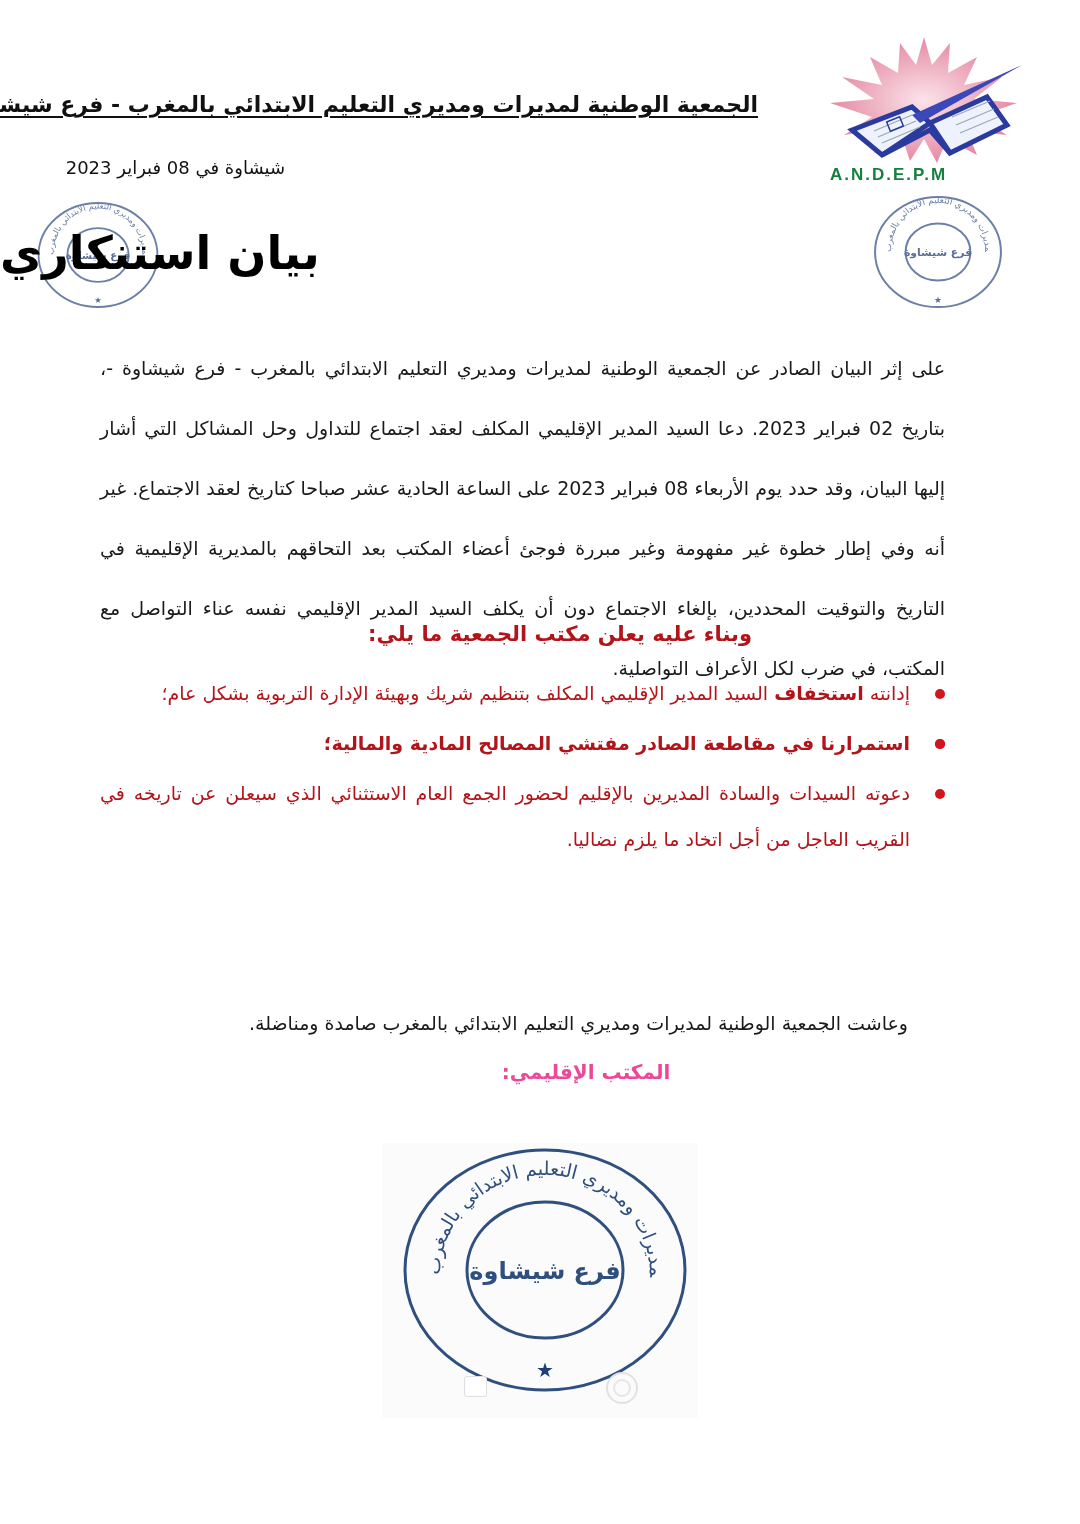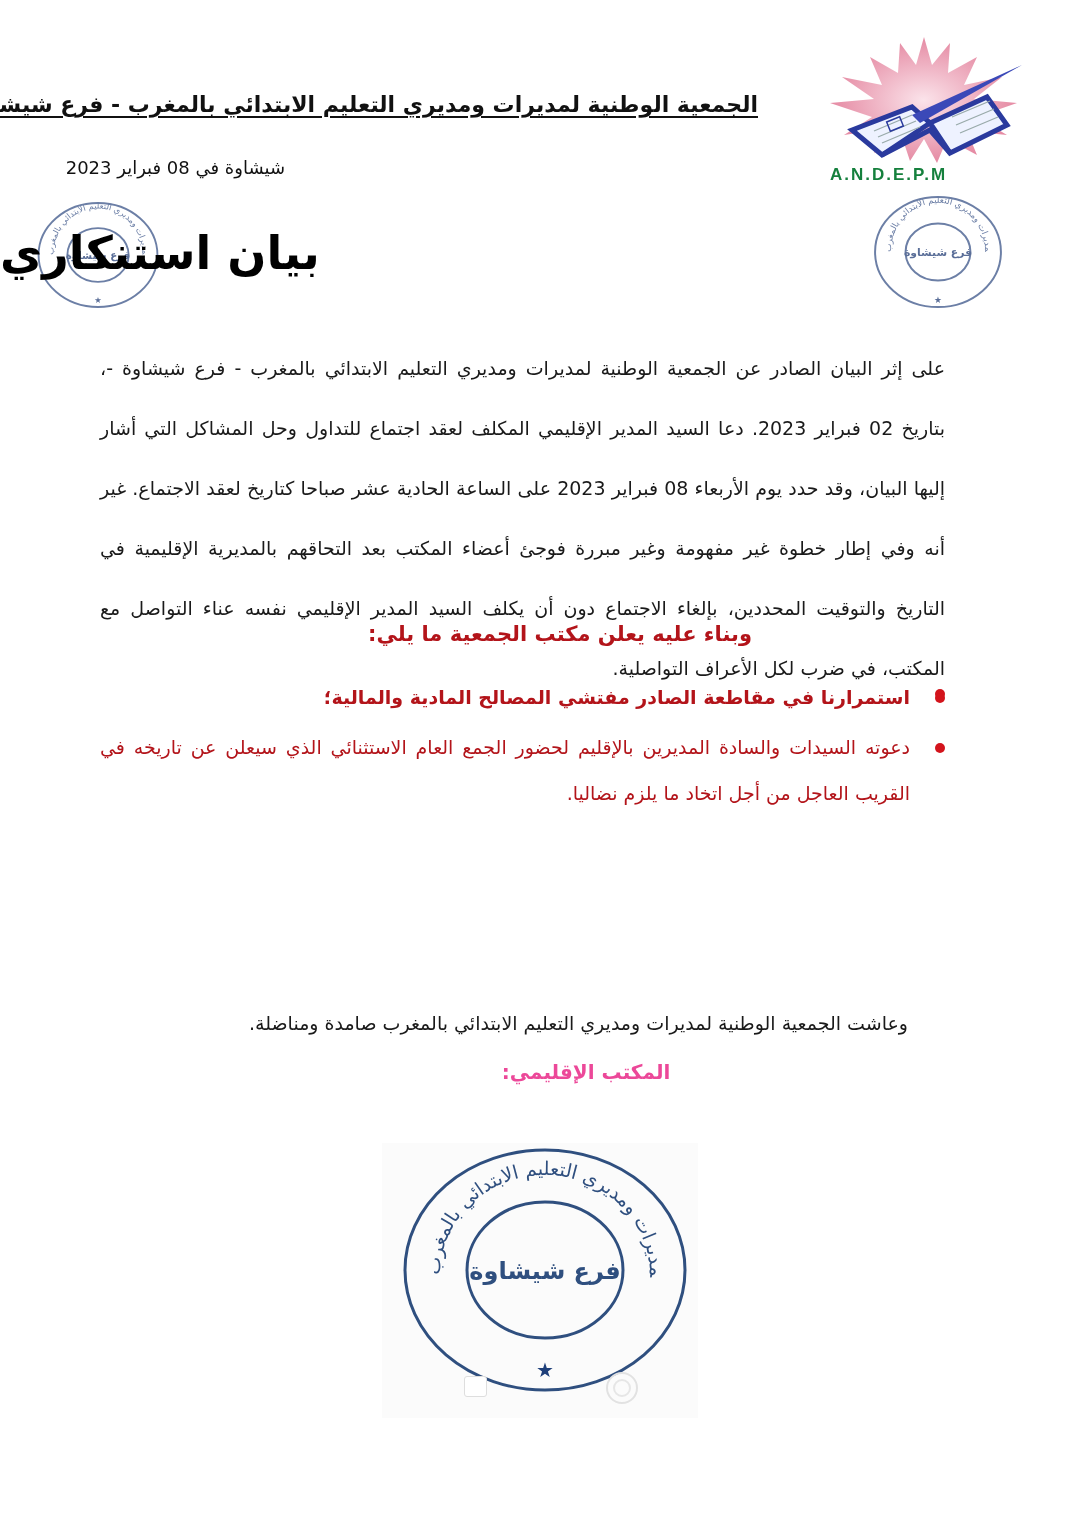--- a/index.html
+++ b/index.html
@@ -105,20 +105,24 @@
     </svg>
   </div>
 
   <h1 class="title rtl" style="margin:0;">بيان استنكاري</h1>
 
   <p class="body-para rtl" style="margin:0;">على إثر البيان الصادر عن الجمعية الوطنية لمديرات ومديري التعليم الابتدائي بالمغرب - فرع شيشاوة -، بتاريخ 02 فبراير 2023. دعا السيد المدير الإقليمي المكلف لعقد اجتماع للتداول وحل المشاكل التي أشار إليها البيان، وقد حدد يوم الأربعاء 08 فبراير 2023 على الساعة الحادية عشر صباحا كتاريخ لعقد الاجتماع. غير أنه وفي إطار خطوة غير مفهومة وغير مبررة فوجئ أعضاء المكتب بعد التحاقهم بالمديرية الإقليمية في التاريخ والتوقيت المحددين، بإلغاء الاجتماع دون أن يكلف السيد المدير الإقليمي نفسه عناء التواصل مع المكتب، في ضرب لكل الأعراف التواصلية.</p>
 
   <div class="announce rtl">وبناء عليه يعلن مكتب الجمعية ما يلي:</div>
 
   <ul class="list rtl">
+    <li>
+      <span class="bullet"></span>
+      <span>إدانته </span><b>استخفاف</b><span> السيد المدير الإقليمي المكلف بتنظيم شريك وبهيئة الإدارة التربوية بشكل عام؛</span>
+    </li>
     <li class="bold">
       <span class="bullet"></span>
     </li>
     <li class="bold">
       <span class="bullet"></span>
       <span>استمرارنا في مقاطعة الصادر مفتشي المصالح المادية والمالية؛</span>
     </li>
     <li>
       <span class="bullet"></span>
       <span>دعوته السيدات والسادة المديرين بالإقليم لحضور الجمع العام الاستثنائي الذي سيعلن عن تاريخه في القريب العاجل من أجل اتخاد ما يلزم نضاليا.</span>

